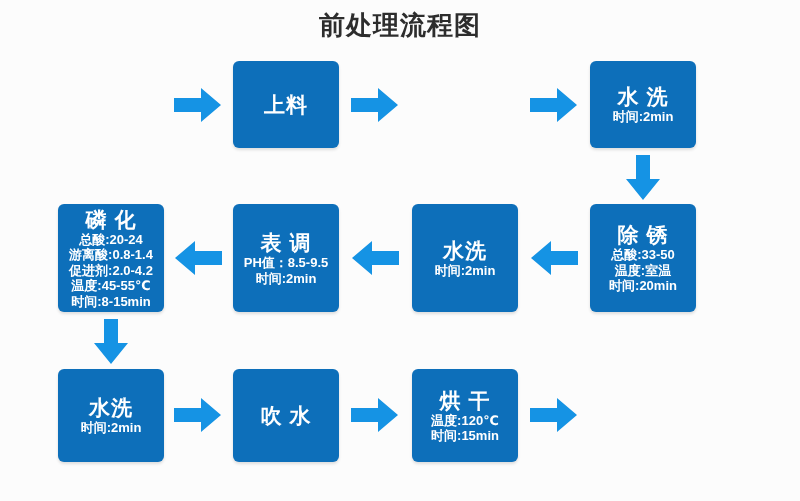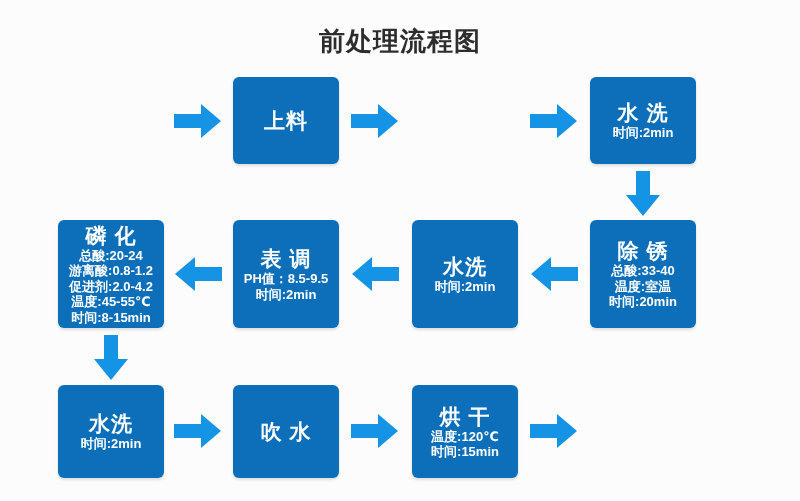--- a/index.html
+++ b/index.html
@@ -10,21 +10,21 @@
     --box_text:#ffffff;
   }
   *{margin:0;padding:0;box-sizing:border-box;}
   html,body{width:800px;height:501px;}
   body{
     font-family:"Liberation Sans","DejaVu Sans",sans-serif;
     background:var(--background);
     position:relative;
     overflow:hidden;
   }
-  .stage{position:absolute;inset:0;margin-top:16px;}
+  .stage{position:absolute;inset:0;}
   .page-title{
     position:absolute;top:8px;left:0;width:800px;
     text-align:center;
     font-size:26px;font-weight:bold;
     color:var(--title_text);
     letter-spacing:1px;
   }
   .flow-box{
     position:absolute;
     width:106px;
@@ -108,21 +108,21 @@
   </div>
 
   <div class="arrow a-d1">
     <svg width="36" height="46" viewBox="0 0 36 46">
         <polygon points="11,0 25,0 25,24 35,24 18,45 1,24 11,24" fill="currentColor"></polygon>
       </svg>
   </div>
 
   <div class="flow-box c4 r2">
     <div class="box-title">除 锈</div>
-    <div class="box-line">总酸:33-40</div>
+    <div class="box-line">总酸:33-50</div>
     <div class="box-line">温度:室温</div>
     <div class="box-line">时间:20min</div>
   </div>
 
   <div class="arrow a-r2-1">
     <svg width="48" height="36" viewBox="0 0 48 36">
         <polygon points="48,11 21,11 21,1 1,18 21,35 21,25 48,25" fill="currentColor"></polygon>
       </svg>
   </div>
 
@@ -145,21 +145,21 @@
 
   <div class="arrow a-r2-3">
     <svg width="48" height="36" viewBox="0 0 48 36">
         <polygon points="48,11 21,11 21,1 1,18 21,35 21,25 48,25" fill="currentColor"></polygon>
       </svg>
   </div>
 
   <div class="flow-box c1 r2">
     <div class="box-title">磷 化</div>
     <div class="box-line">总酸:20-24</div>
-    <div class="box-line">游离酸:0.8-1.2</div>
+    <div class="box-line">游离酸:0.8-1.4</div>
     <div class="box-line">促进剂:2.0-4.2</div>
     <div class="box-line">温度:45-55℃</div>
     <div class="box-line">时间:8-15min</div>
   </div>
 
   <div class="arrow a-d2">
     <svg width="36" height="46" viewBox="0 0 36 46">
         <polygon points="11,0 25,0 25,24 35,24 18,45 1,24 11,24" fill="currentColor"></polygon>
       </svg>
   </div>

